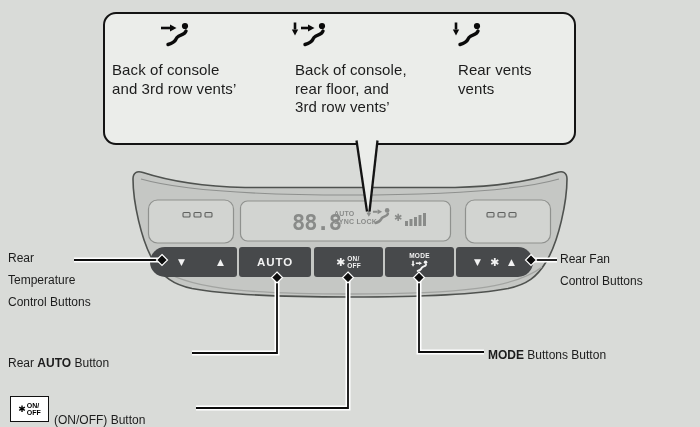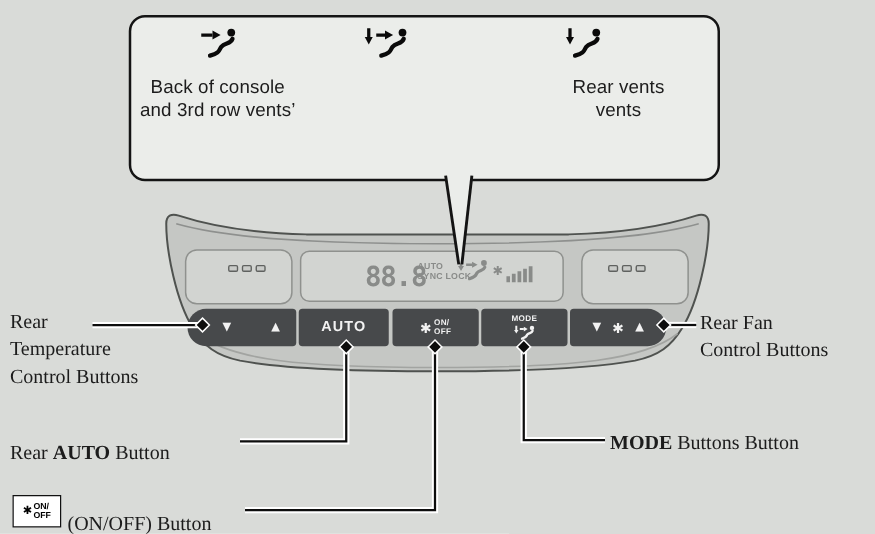--- a/index.html
+++ b/index.html
@@ -8,21 +8,21 @@
     background:#d9dbd8;
     font-family:"Liberation Sans",sans-serif;color:#1c1c1c;
   }
   .abs{position:absolute;}
   svg{display:block;}
   
   .callout-box{
     left:103px;top:12px;width:469px;height:129px;
     background:#ebedea;border:2.2px solid #141414;border-radius:13px;
   }
-  .callout-text{font-size:15px;line-height:18.6px;letter-spacing:.1px;text-align:center;}
+  .callout-text{font-size:15px;line-height:18.6px;letter-spacing:.1px;}
   
   .btn{
     position:absolute;top:247px;height:30px;background:#47494b;
     color:#f2f2f2;display:flex;align-items:center;justify-content:center;
     border-radius:3px;box-sizing:border-box;
   }
   .glyph{font-family:"DejaVu Sans",sans-serif;line-height:1;}
   .tri{font-size:9px;}
   .fanch{font-size:11px;}
   .btn-temp{left:150px;width:87px;border-radius:15px 3px 3px 15px;}
@@ -32,21 +32,21 @@
   .onoff-stack{font-size:6.5px;font-weight:bold;line-height:7px;letter-spacing:.2px;text-align:left;}
   .btn-mode{left:385px;width:69px;flex-direction:column;gap:1px;}
   .mode-cap{font-size:6.5px;font-weight:bold;letter-spacing:.3px;line-height:7px;}
   .btn-fan{left:456px;width:77px;border-radius:3px 15px 15px 3px;gap:9px;}
   
   .disp-ink{color:#898b89;}
   .disp-temp{left:292px;top:210px;font-family:"DejaVu Sans Mono",monospace;
     font-weight:bold;font-size:22px;letter-spacing:-1px;}
   .disp-stack{left:334px;top:210px;font-size:7px;font-weight:bold;line-height:7.5px;letter-spacing:.2px;}
   
-  .lbl{font-size:16px;line-height:22px;font-family:Liberation Serif, serif;}
+  .lbl{font-size:12px;line-height:22px;}
   .onoff-chip{
     left:10px;top:396px;width:37px;height:24px;background:#fff;
     border:1.7px solid #111;display:flex;align-items:center;justify-content:center;gap:1px;color:#000;
   }
   .chip-stack{font-size:7px;font-weight:900;line-height:7.5px;}
 </style>
 </head>
 <body>
 
 <div class="stage">
@@ -98,20 +98,25 @@
   <svg class="abs" style="left:452px;top:21px" width="32" height="28" viewBox="0 0 32 28">
     <path d="M4,1.5 L4,8.5" stroke="#0a0a0a" stroke-width="2.6"></path>
     <polygon points="0.8,8.5 7.2,8.5 4,14.5" fill="#0a0a0a"></polygon>
     <circle cx="25" cy="5" r="3.1" fill="#0a0a0a"></circle>
     <path d="M26,10 C24.5,14.5 20,13 17,16.5 C15,19 16.5,21 8,23.5" fill="none" stroke="#0a0a0a" stroke-width="3.4" stroke-linecap="round"></path>
   </svg>
 
   <div class="abs callout-text" style="left:112px;top:61px">
     <div>Back of console</div>
     <div>and 3rd row vents’</div>
+  </div>
+  <div class="abs callout-text" style="left:295px;top:61px">
+    <div>Back of console,</div>
+    <div>rear floor, and</div>
+    <div>3rd row vents’</div>
   </div>
   <div class="abs callout-text" style="left:458px;top:61px">
     <div>Rear vents</div>
     <div>vents</div>
   </div>
 
   <div class="abs disp-ink disp-temp">88.8</div>
   <div class="abs disp-ink disp-stack">
     <div>AUTO</div>
     <div>SYNC LOCK</div>

